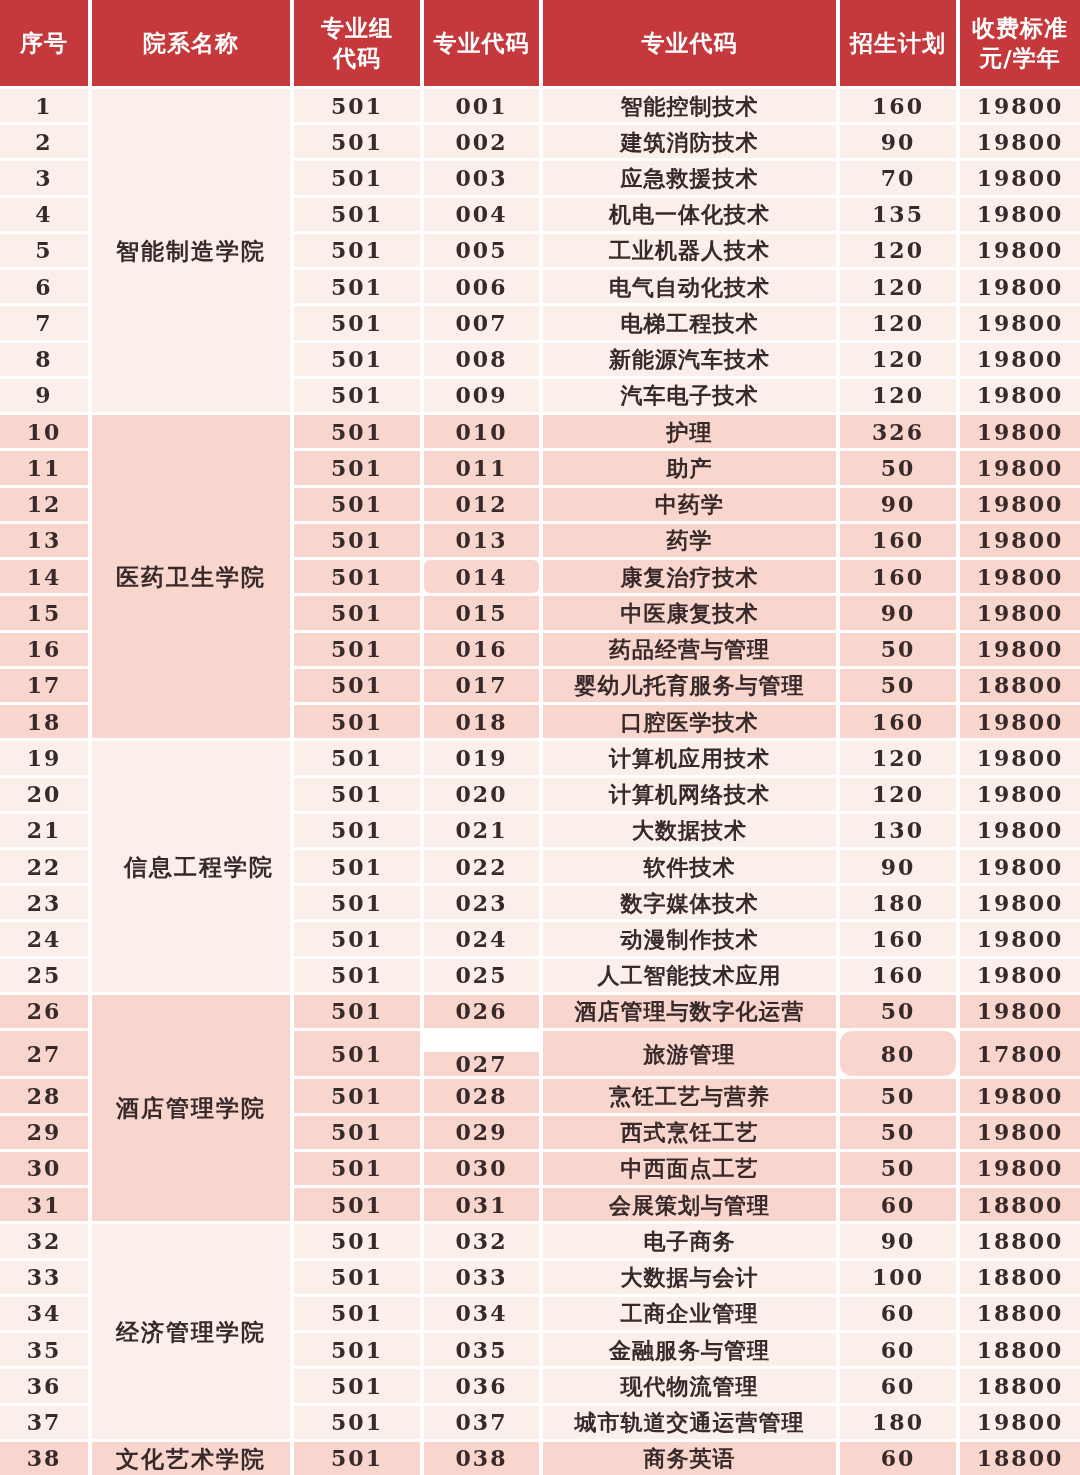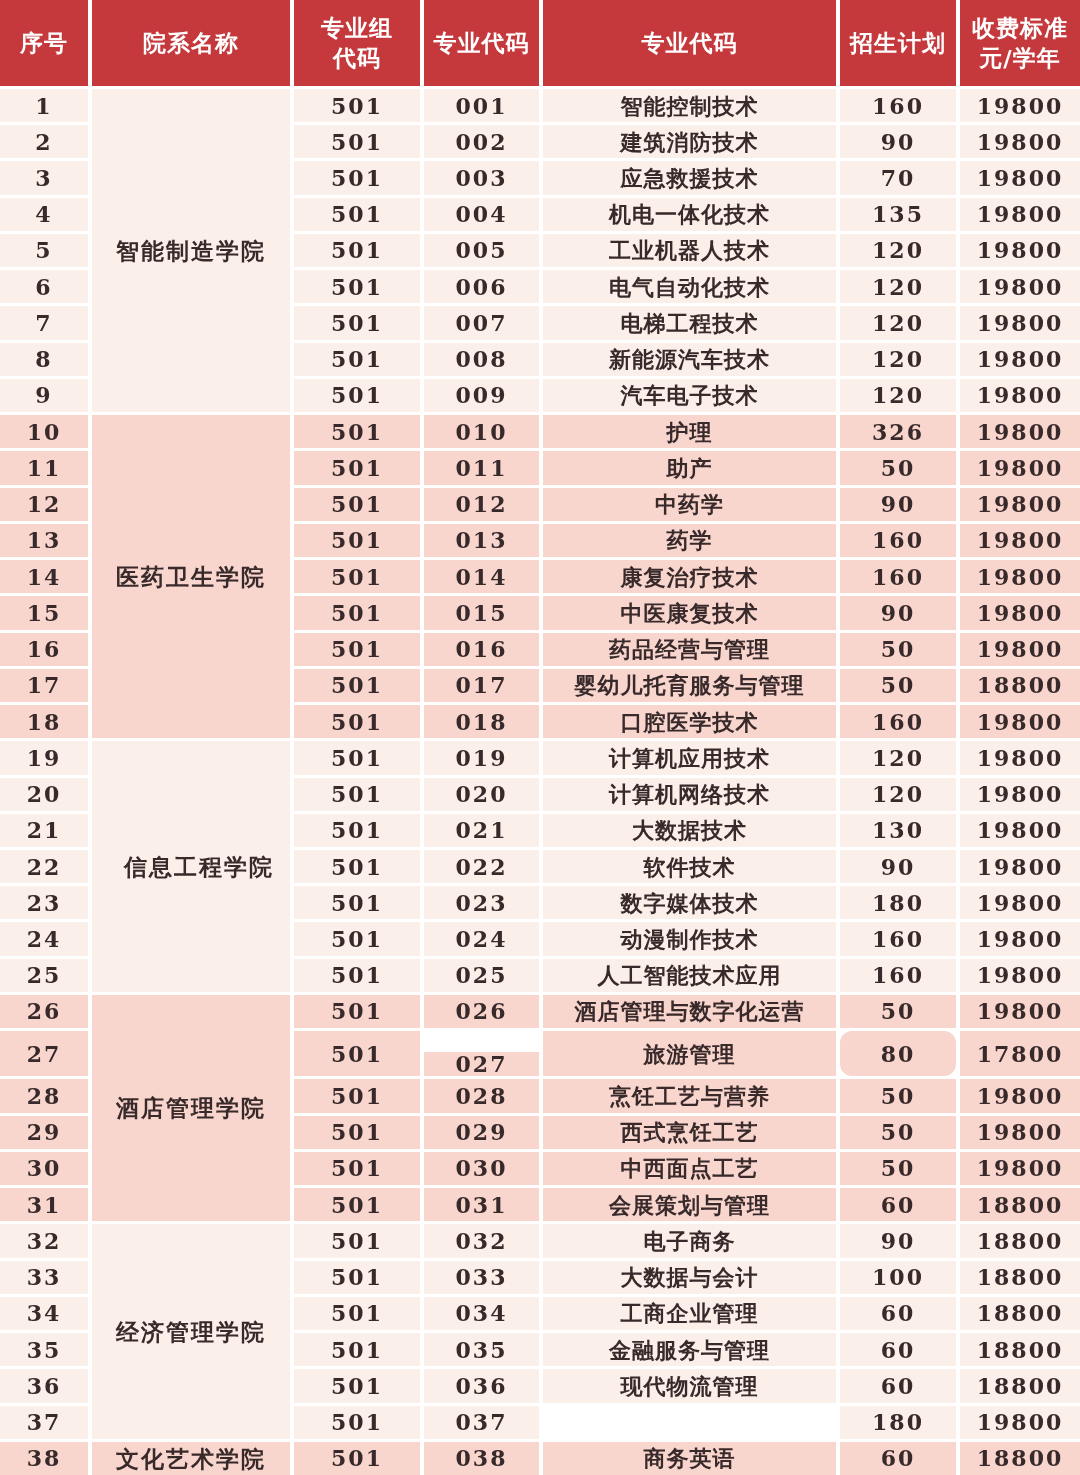--- a/index.html
+++ b/index.html
@@ -144,21 +144,21 @@
     <div class="cell pink num" style="grid-area: 13 / 6;">90</div>
     <div class="cell pink num" style="grid-area: 13 / 7;">19800</div>
     <div class="cell pink num" style="grid-area: 14 / 1;">13</div>
     <div class="cell pink num" style="grid-area: 14 / 3;">501</div>
     <div class="cell pink num" style="grid-area: 14 / 4;">013</div>
     <div class="cell pink zh" style="grid-area: 14 / 5;">药学</div>
     <div class="cell pink num" style="grid-area: 14 / 6;">160</div>
     <div class="cell pink num" style="grid-area: 14 / 7;">19800</div>
     <div class="cell pink num" style="grid-area: 15 / 1;">14</div>
     <div class="cell pink num" style="grid-area: 15 / 3;">501</div>
-    <div class="cell pink num" style="grid-area: 15 / 4;">014</div>
+    <div class="cell pink num" style="grid-area: 15 / 4; border-radius: 6px;">014</div>
     <div class="cell pink zh" style="grid-area: 15 / 5;">康复治疗技术</div>
     <div class="cell pink num" style="grid-area: 15 / 6;">160</div>
     <div class="cell pink num" style="grid-area: 15 / 7;">19800</div>
     <div class="cell pink num" style="grid-area: 16 / 1;">15</div>
     <div class="cell pink num" style="grid-area: 16 / 3;">501</div>
     <div class="cell pink num" style="grid-area: 16 / 4;">015</div>
     <div class="cell pink zh" style="grid-area: 16 / 5;">中医康复技术</div>
     <div class="cell pink num" style="grid-area: 16 / 6;">90</div>
     <div class="cell pink num" style="grid-area: 16 / 7;">19800</div>
     <div class="cell pink num" style="grid-area: 17 / 1;">16</div>
@@ -286,20 +286,21 @@
     <div class="cell light num" style="grid-area: 36 / 7;">18800</div>
     <div class="cell light num" style="grid-area: 37 / 1;">36</div>
     <div class="cell light num" style="grid-area: 37 / 3;">501</div>
     <div class="cell light num" style="grid-area: 37 / 4;">036</div>
     <div class="cell light zh" style="grid-area: 37 / 5;">现代物流管理</div>
     <div class="cell light num" style="grid-area: 37 / 6;">60</div>
     <div class="cell light num" style="grid-area: 37 / 7;">18800</div>
     <div class="cell light num" style="grid-area: 38 / 1;">37</div>
     <div class="cell light num" style="grid-area: 38 / 3;">501</div>
     <div class="cell light num" style="grid-area: 38 / 4;">037</div>
+    <div class="cell light zh" style="grid-area: 38 / 5;">城市轨道交通运营管理</div>
     <div class="cell light num" style="grid-area: 38 / 6;">180</div>
     <div class="cell light num" style="grid-area: 38 / 7;">19800</div>
     <div class="cell pink num" style="grid-area: 39 / 1;">38</div>
     <div class="cell pink zh dept" style="grid-area: 39 / 2 / span 1;">文化艺术学院</div>
     <div class="cell pink num" style="grid-area: 39 / 3;">501</div>
     <div class="cell pink num" style="grid-area: 39 / 4;">038</div>
     <div class="cell pink zh" style="grid-area: 39 / 5;">商务英语</div>
     <div class="cell pink num" style="grid-area: 39 / 6;">60</div>
     <div class="cell pink num" style="grid-area: 39 / 7;">18800</div>
   </div>

